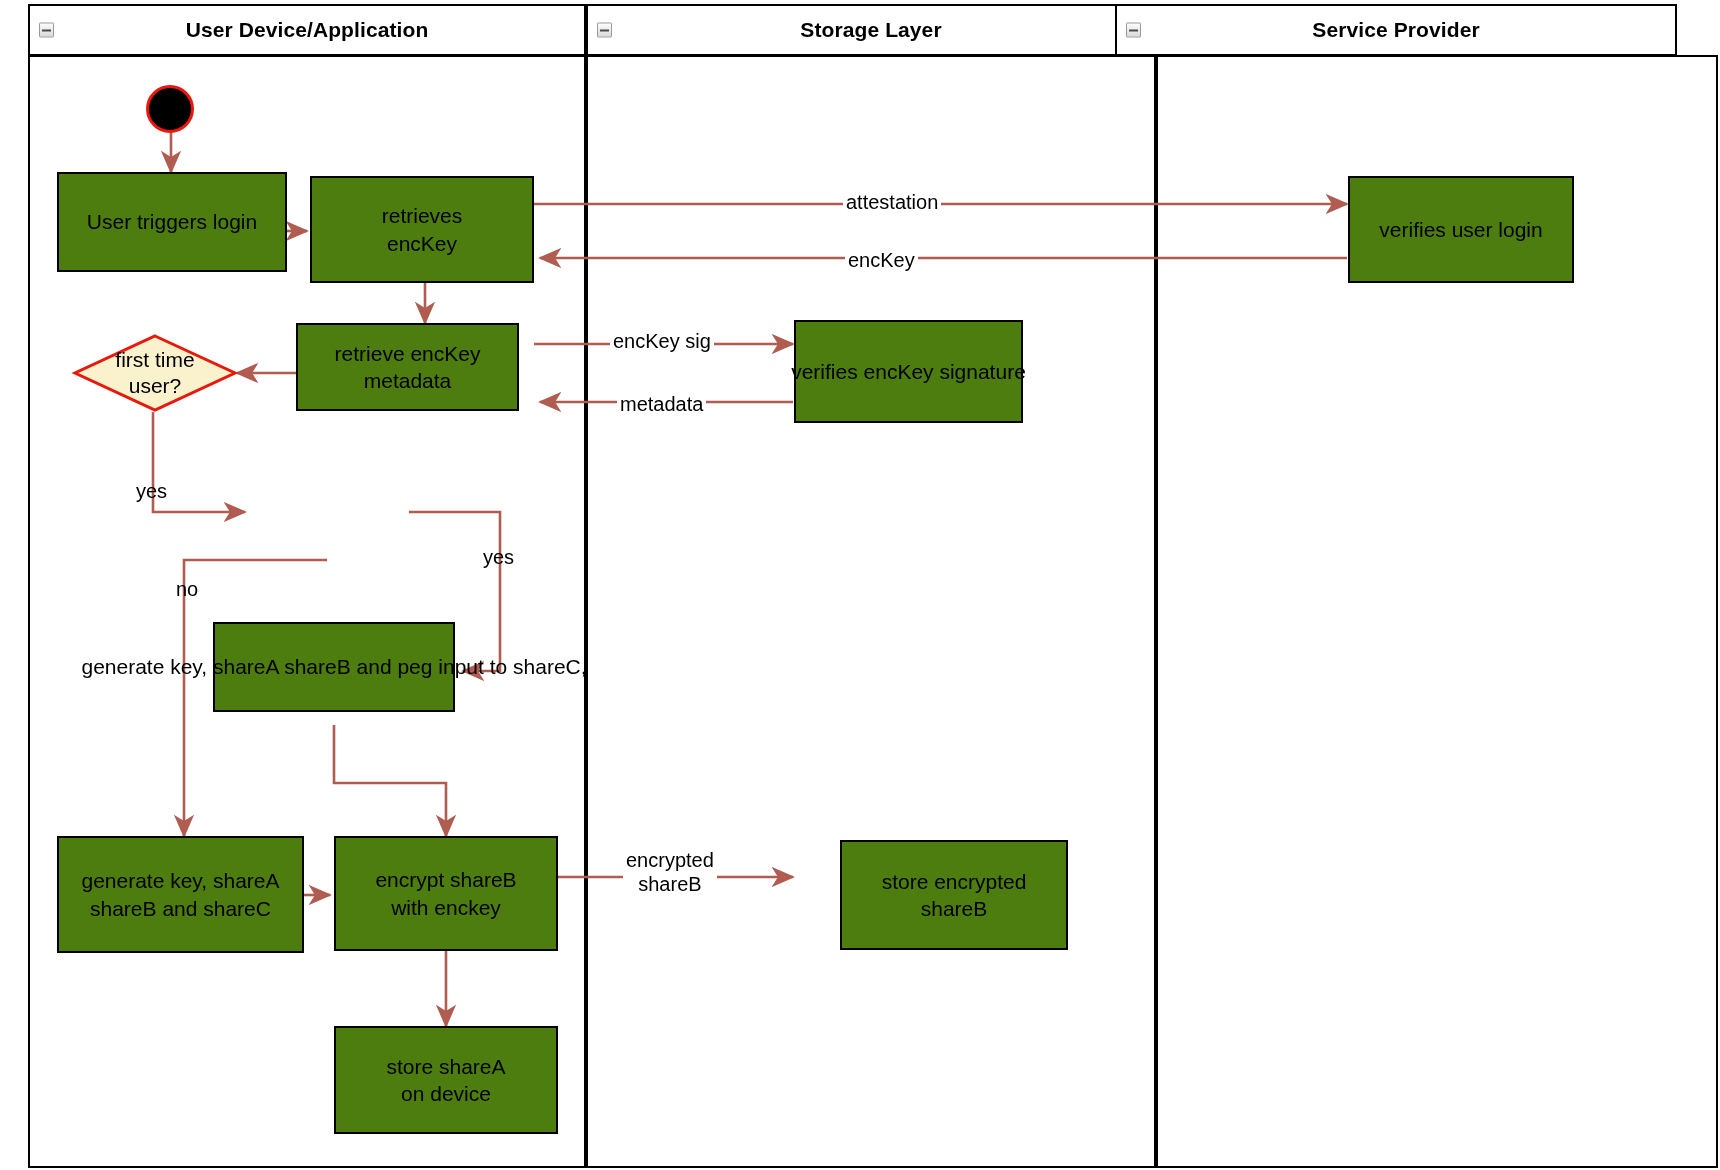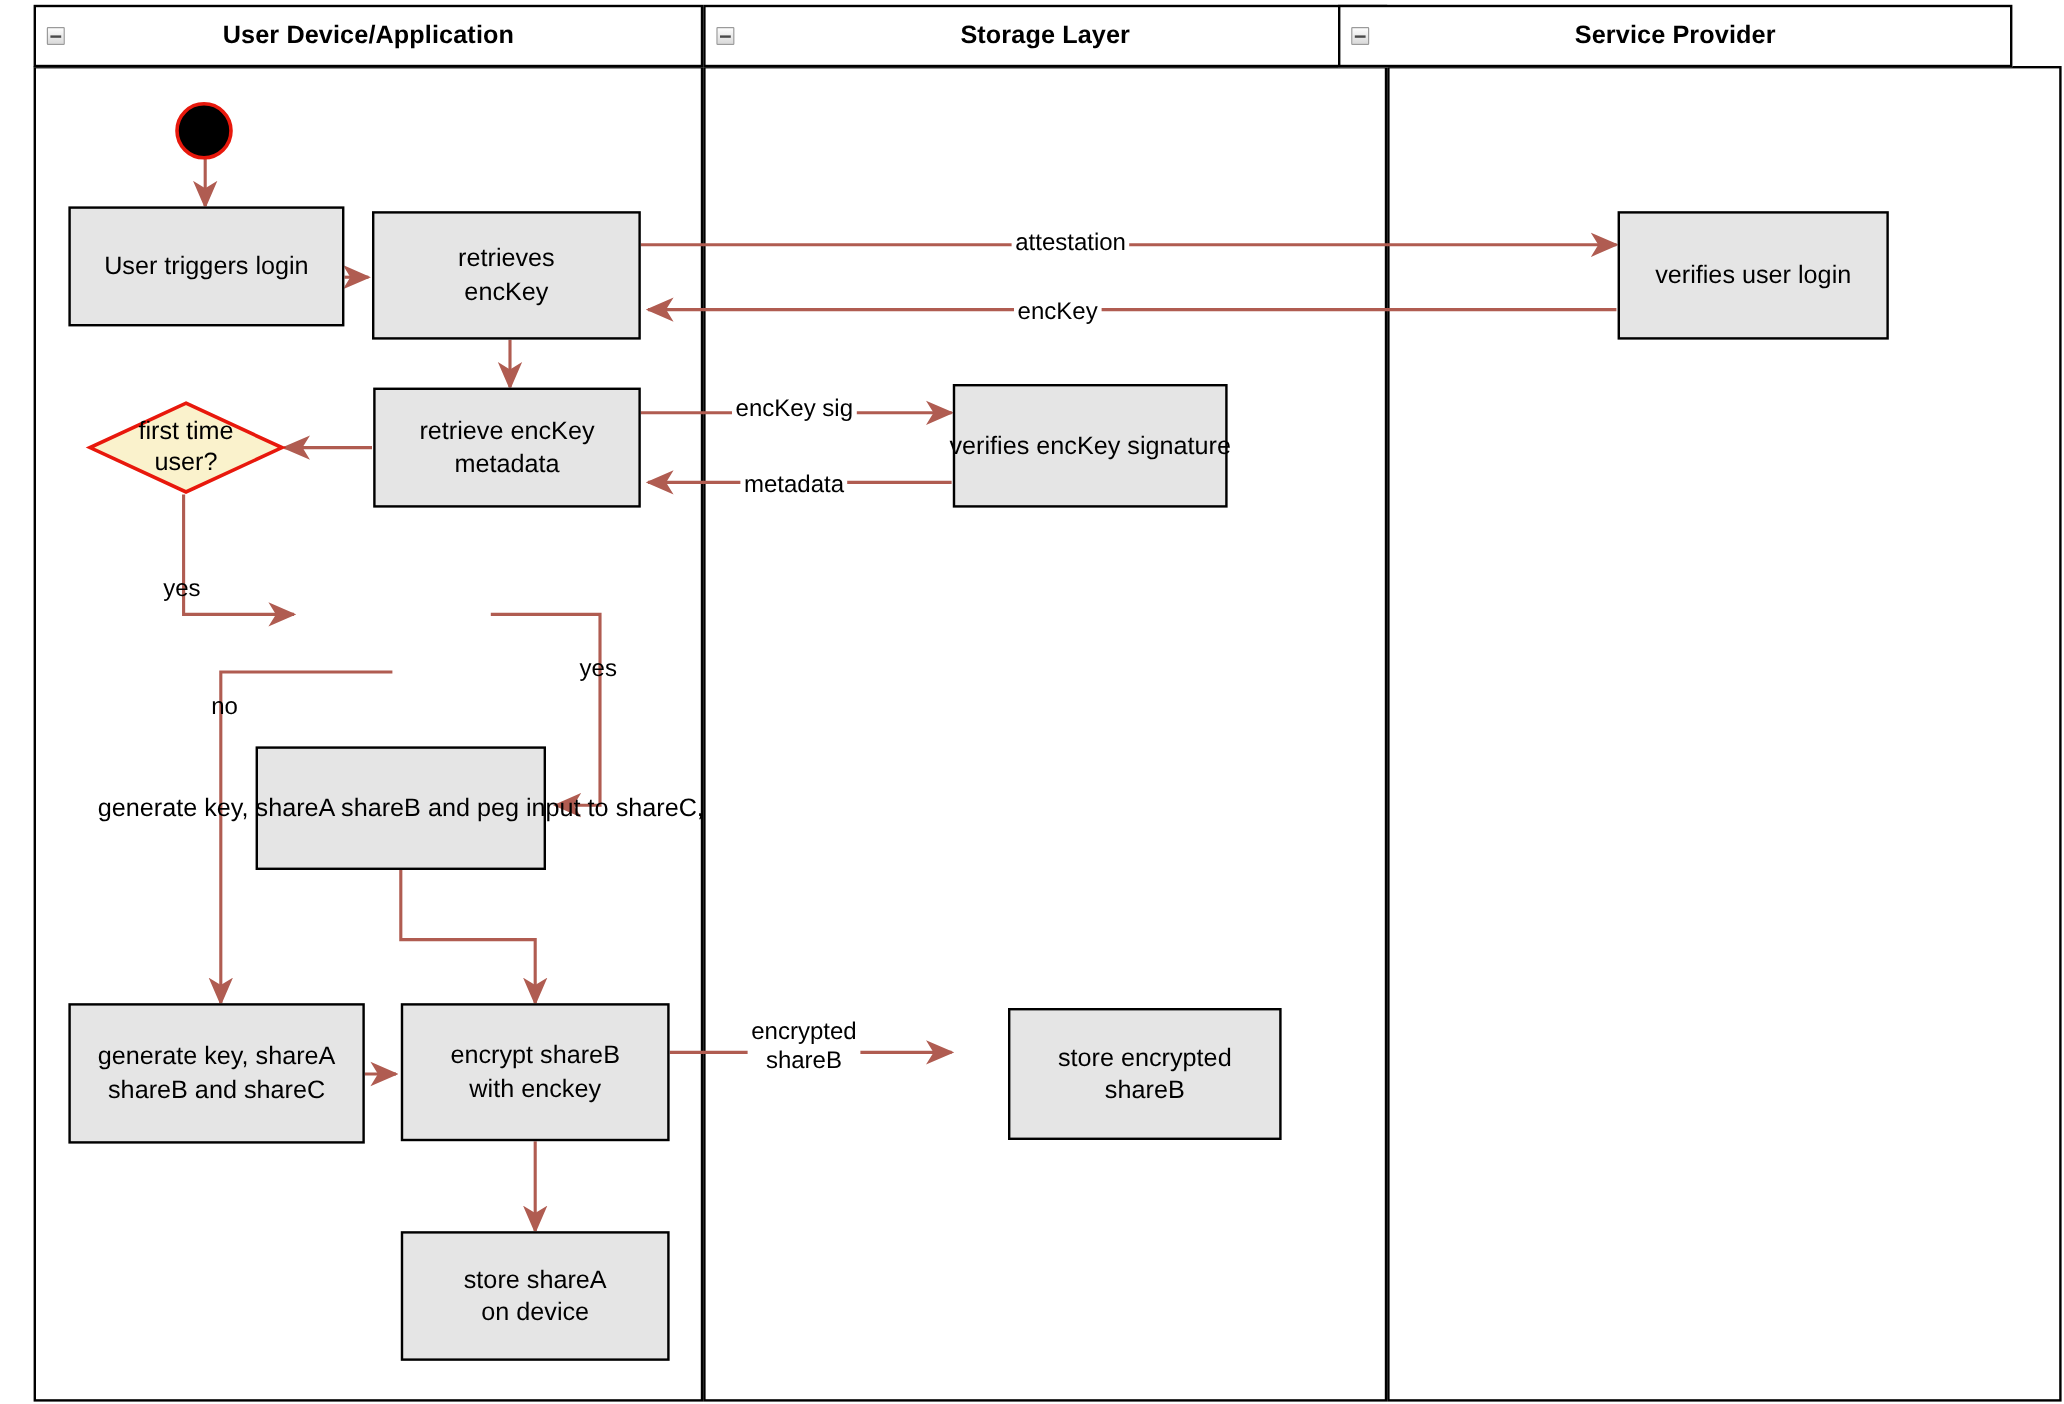--- a/index.html
+++ b/index.html
@@ -65,21 +65,21 @@
     position: absolute;
     box-sizing: border-box;
     display: flex;
     align-items: center;
     justify-content: center;
     text-align: center;
     color: #000000;
   }
   .action {
     border: 2px solid #000000;
-    background: #e5e5e5;
+    background: #4d7c0f;
     font-size: 21px;
     line-height: 1.30;
   }
   .action .txt {
     white-space: pre;
     display: block;
   }
   .overflow-txt {
     overflow: visible;
   }
@@ -215,39 +215,39 @@
 
   <div class="node action" style="left:310px; top:176px; width:224px; height:107px;">
     <span class="txt">retrieves
 encKey</span>
   </div>
 
   <div class="node action" style="left:1348px; top:176px; width:226px; height:107px;">
     <span class="txt">verifies user login</span>
   </div>
 
-  <div class="node action" style="left:311px; top:323px; width:223px; height:100px;align-items:center;">
+  <div class="node action" style="left:296px; top:323px; width:223px; height:88px;align-items:center;">
     <span class="txt">retrieve encKey
 metadata</span>
   </div>
 
   <div class="node action overflow-txt" style="left:794px; top:320px; width:229px; height:103px;justify-content:center;">
     <span class="txt">verifies encKey signature</span>
   </div>
 
   <div class="decision-wrap" style="left:73px; top:334px; width:164px; height:78px;">
     <svg width="164" height="78" viewBox="0 0 164 78">
       <polygon points="82,2 162,39 82,76 2,39" fill="#faf2cc" stroke="#e8180c" stroke-width="3"></polygon>
     </svg>
     <span class="decision-label">first time
 user?</span>
   </div>
 
 
-  <div class="node action overflow-txt" style="left:213px; top:622px; width:242px; height:103px;text-align:right;">
+  <div class="node action overflow-txt" style="left:213px; top:622px; width:242px; height:90px;text-align:right;">
     <span class="txt">generate key, shareA
 shareB and peg input
 to shareC,</span>
   </div>
 
   <div class="node action" style="left:57px; top:836px; width:247px; height:117px;">
     <span class="txt">generate key, shareA
 shareB and shareC</span>
   </div>
 

